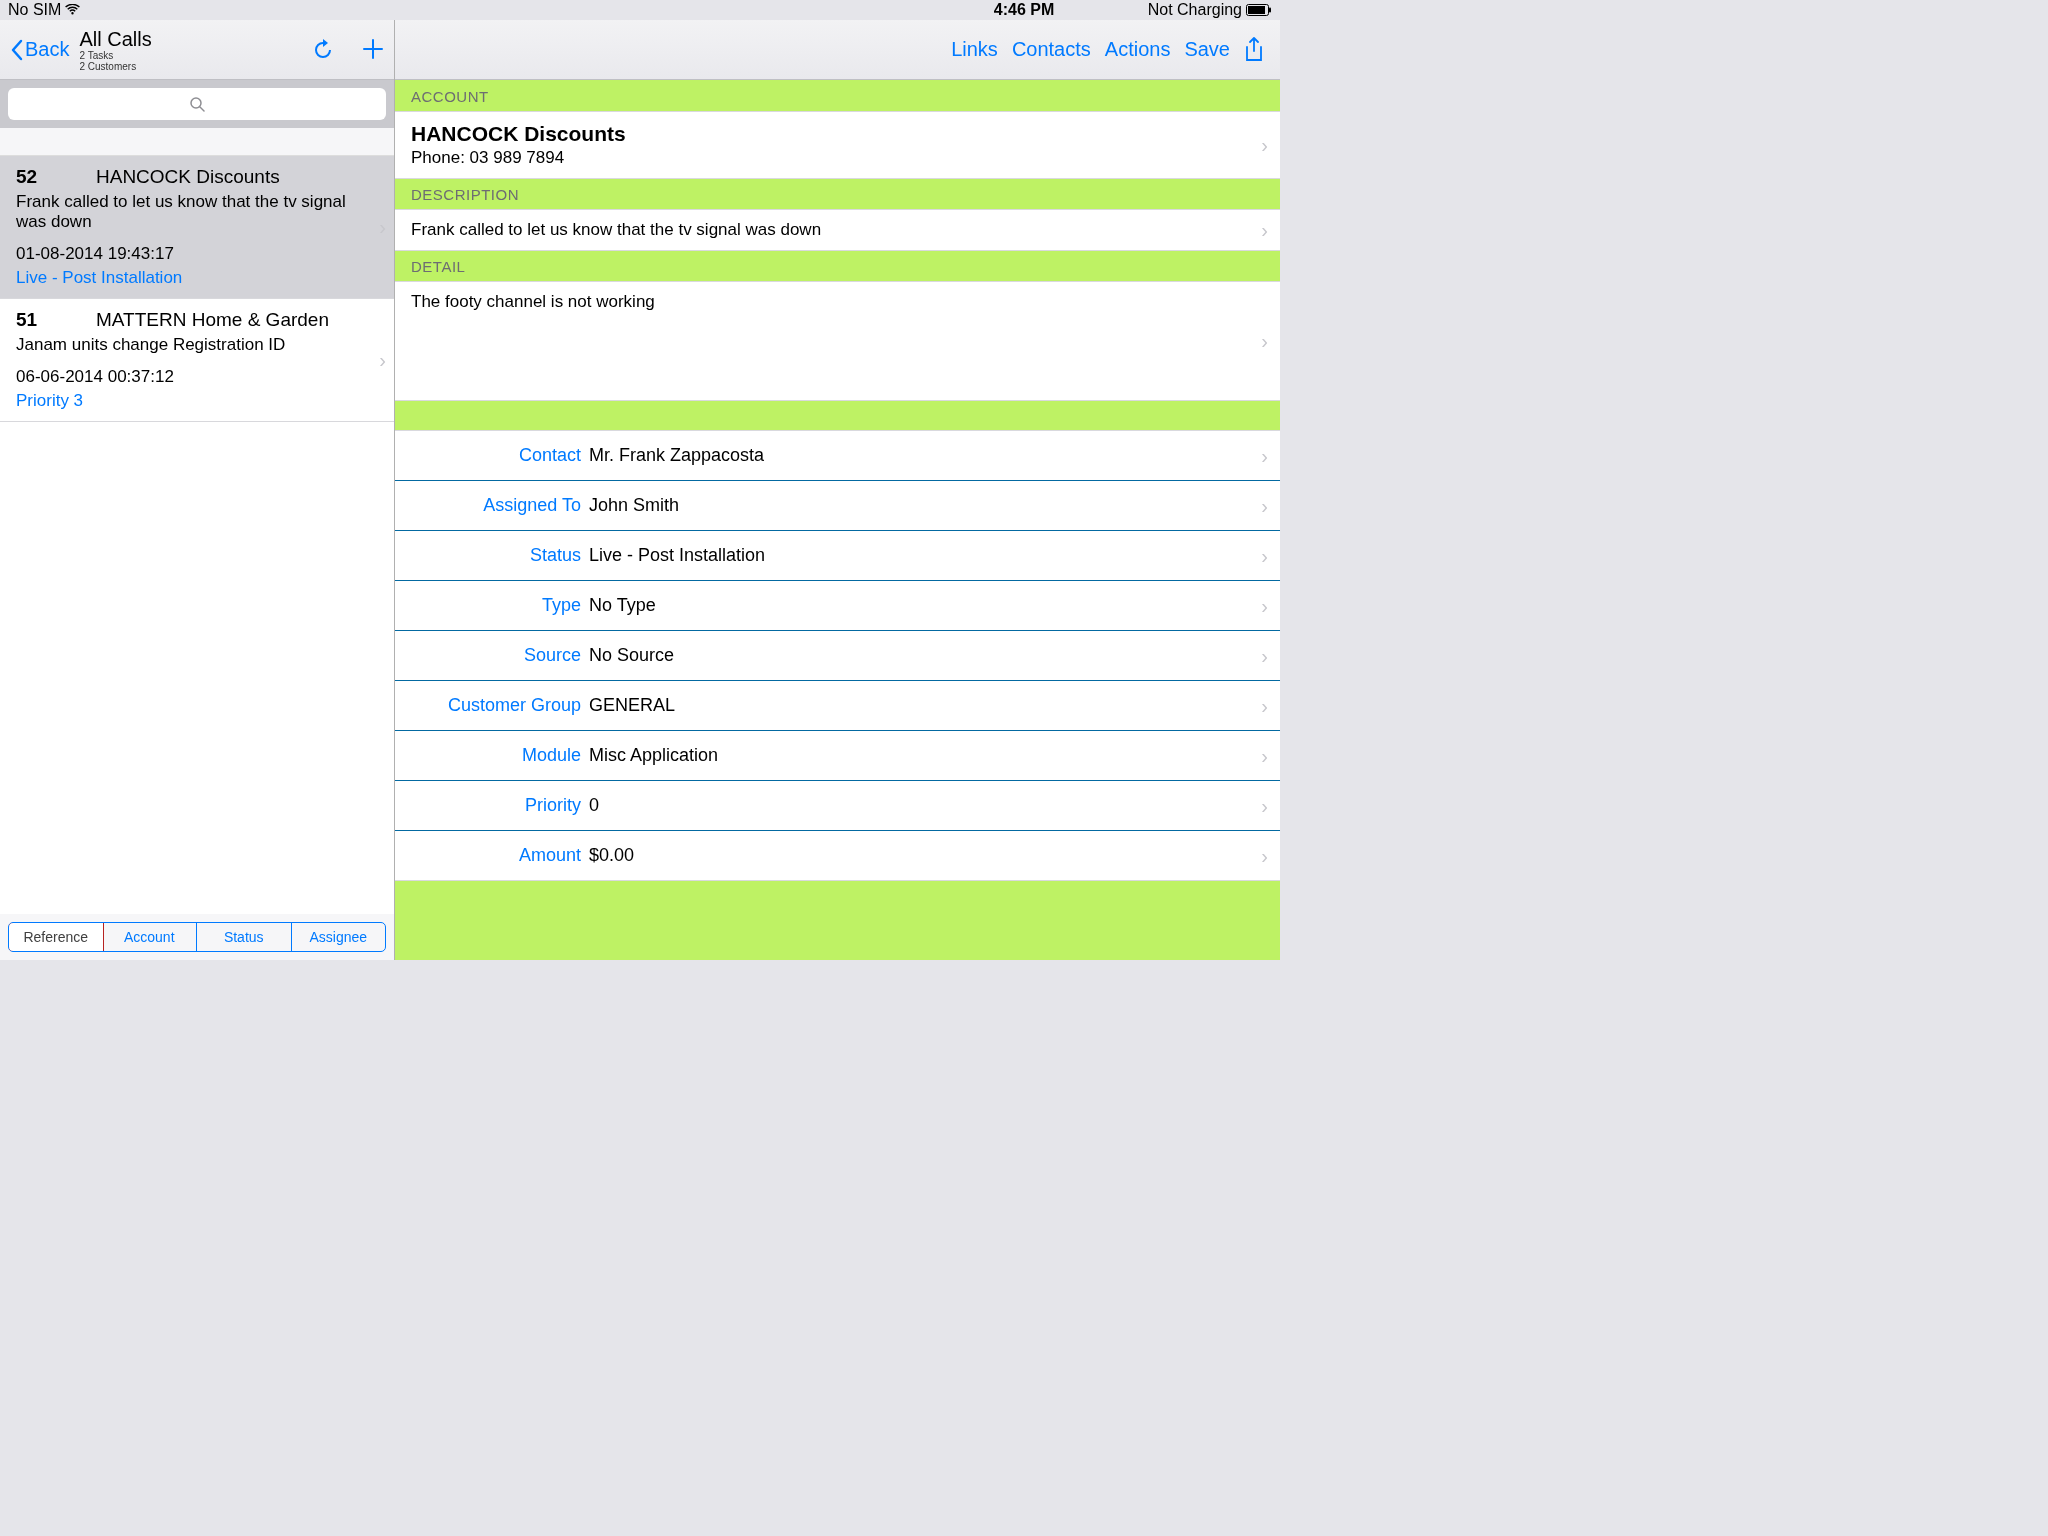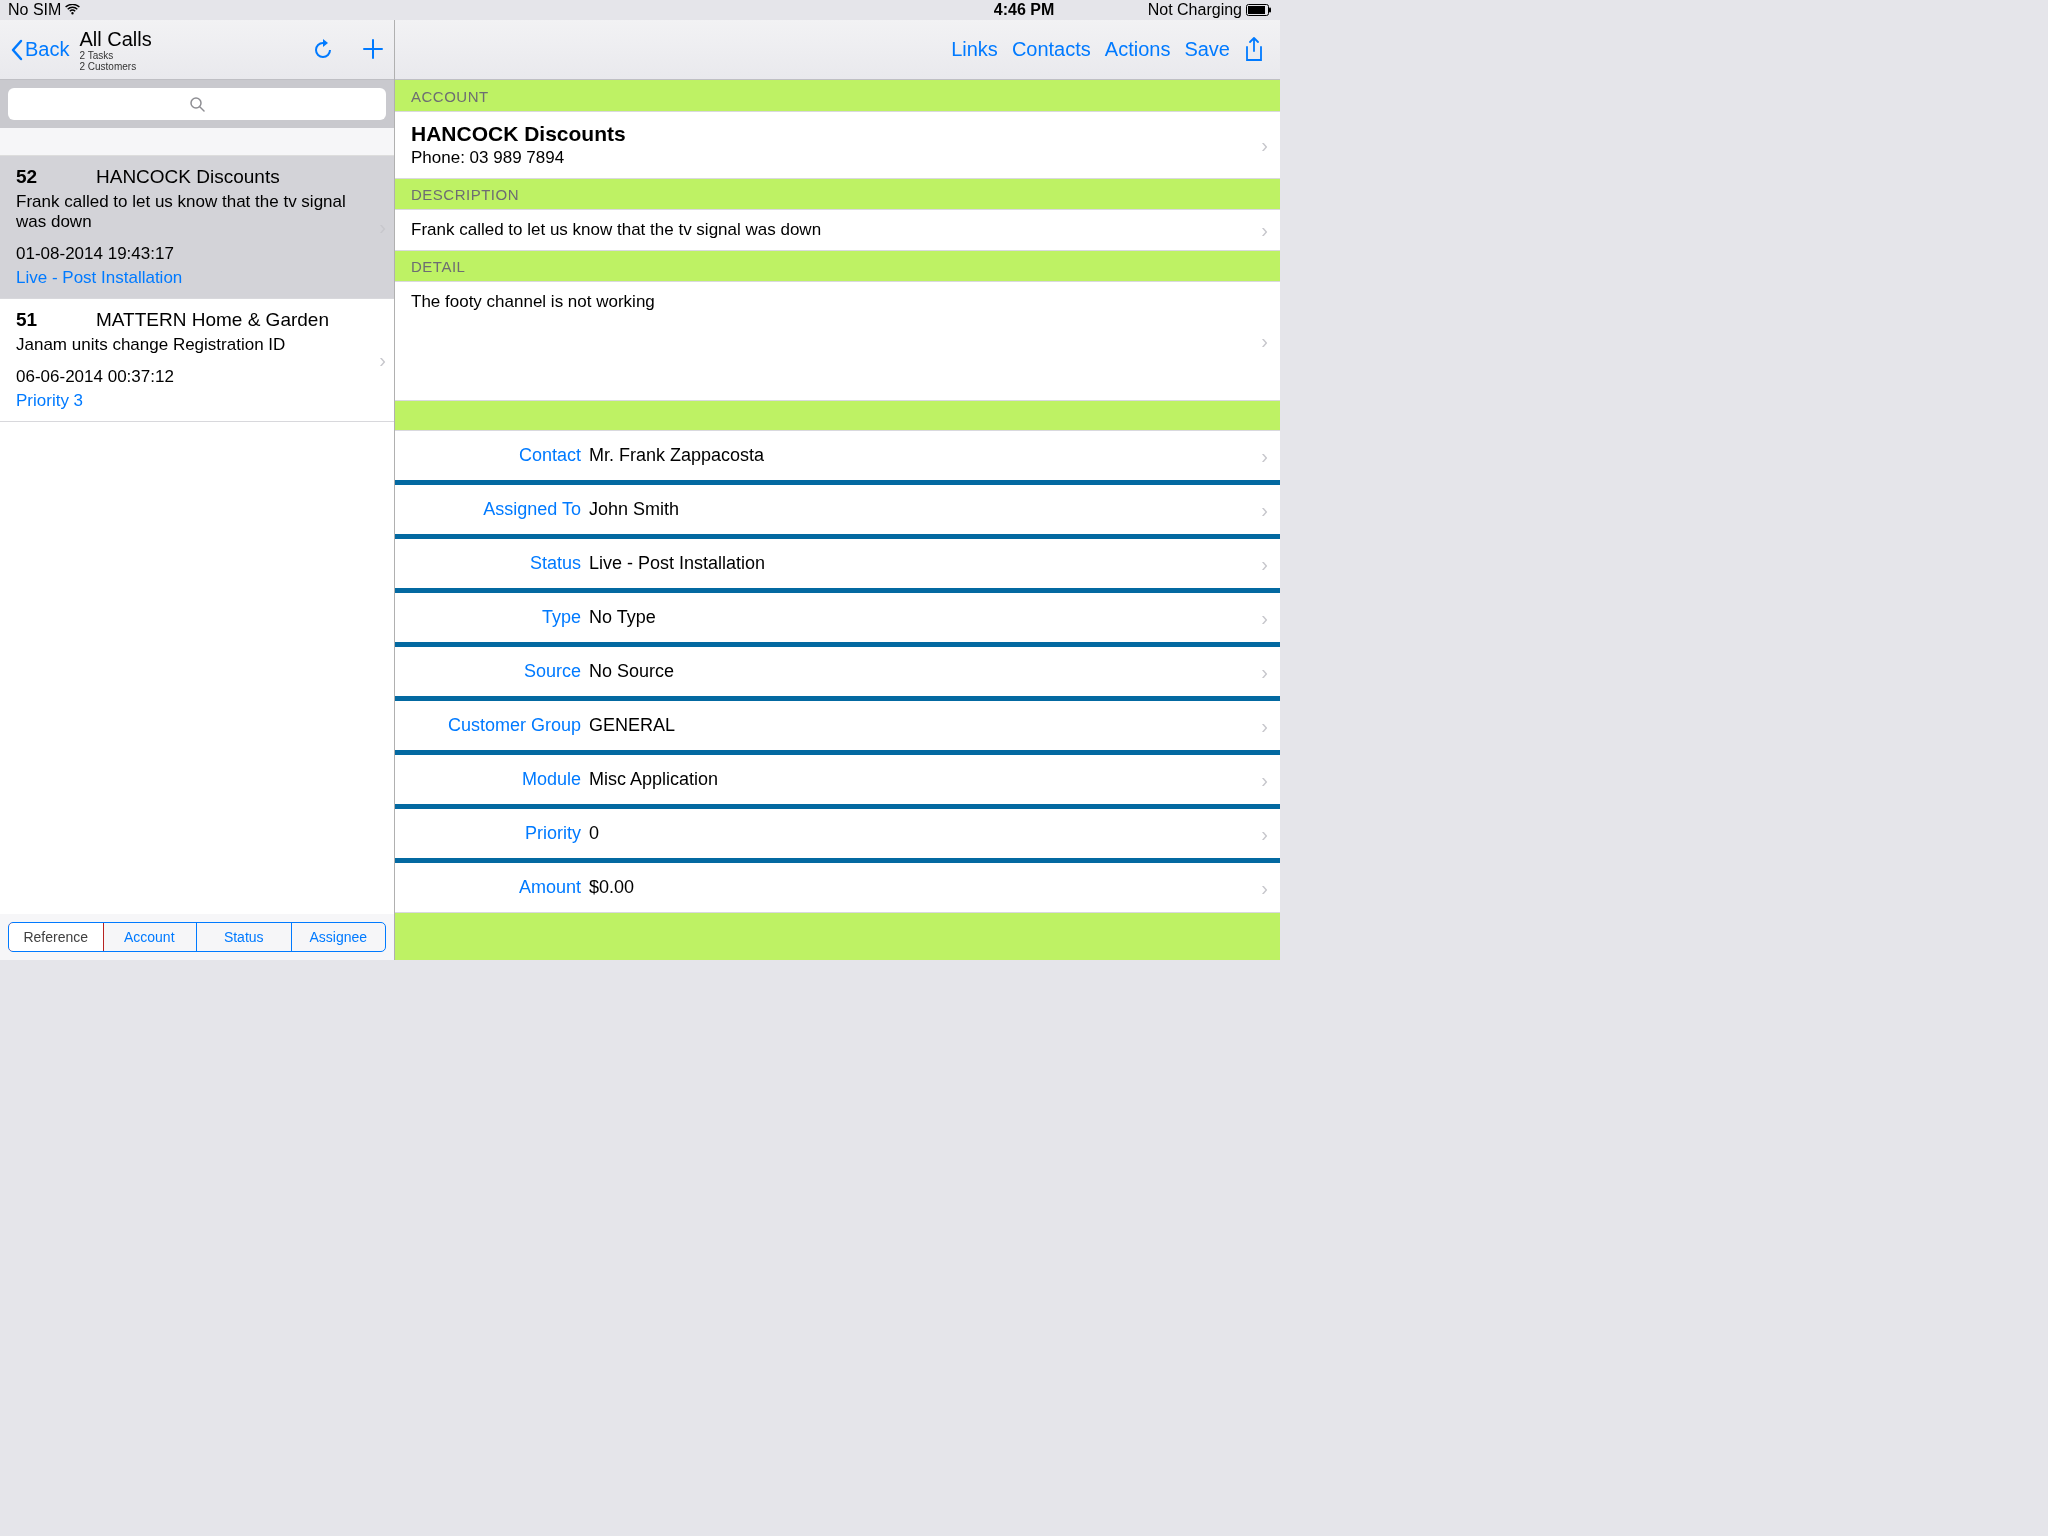--- a/index.html
+++ b/index.html
@@ -151,21 +151,21 @@
   }
   .cell .chev { position:absolute; right:12px; top:50%; transform:translateY(-50%); color:#c7c7cc; font-size:20px;}
   .account-name { font-weight:700; font-size:21px;}
   .account-phone { font-size:17px; margin-top:2px;}
   .detail-cell { min-height:120px; }
   .group { margin-top:30px; background:#fff; border-top:1px solid #d9d9de; border-bottom:1px solid #d9d9de;}
   .row {
     display:flex;
     align-items:center;
     padding: 14px 36px 14px 16px;
-    border-bottom:5px solid #0369a1;
+    border-bottom:1px solid #0369a1;
     position:relative;
   }
   .row:last-child { border-bottom:none; }
   .row .label { width: 170px; text-align:right; color:#007aff; font-size:18px; margin-right:8px;}
   .row .value { font-size:18px; color:#000; }
   .row .chev { position:absolute; right:12px; top:50%; transform:translateY(-50%); color:#c7c7cc; font-size:20px;}
   svg { display:block; }
 </style>
 </head>
 <body>

